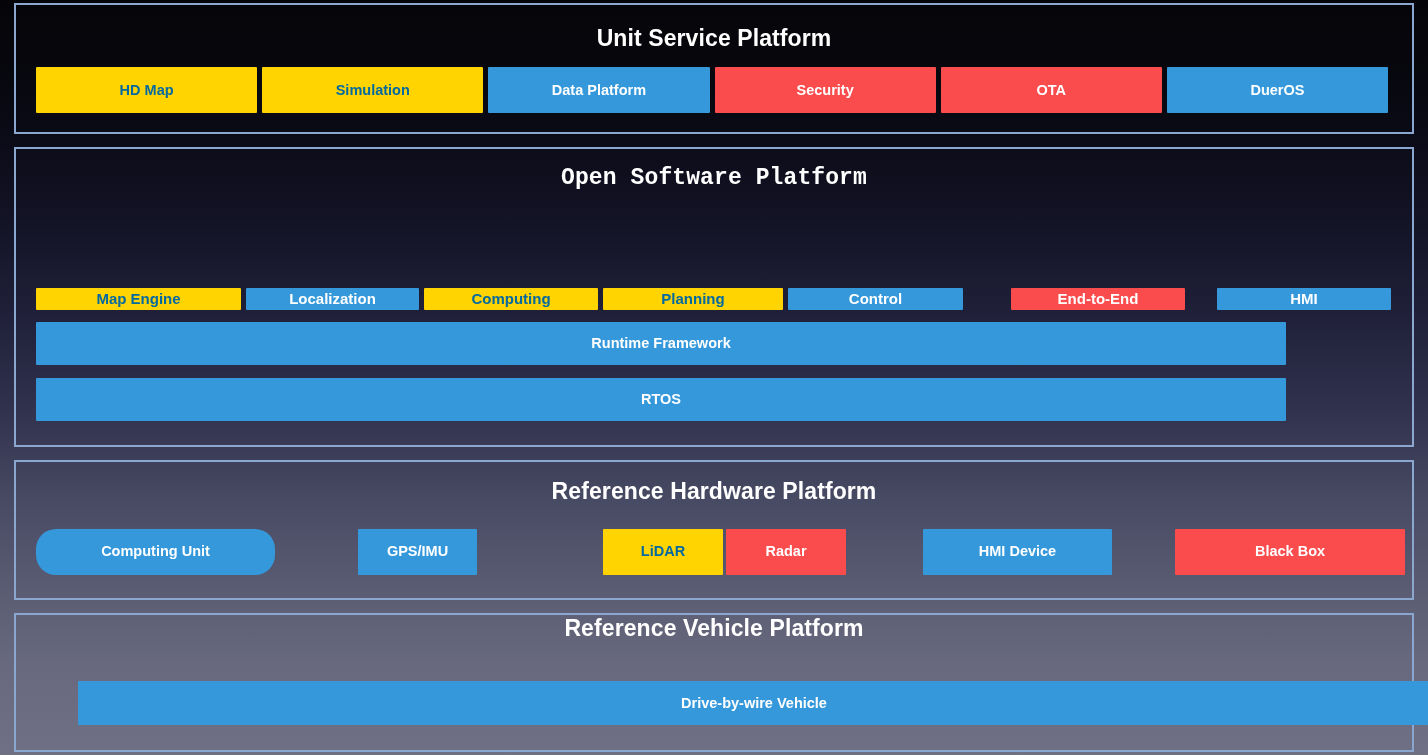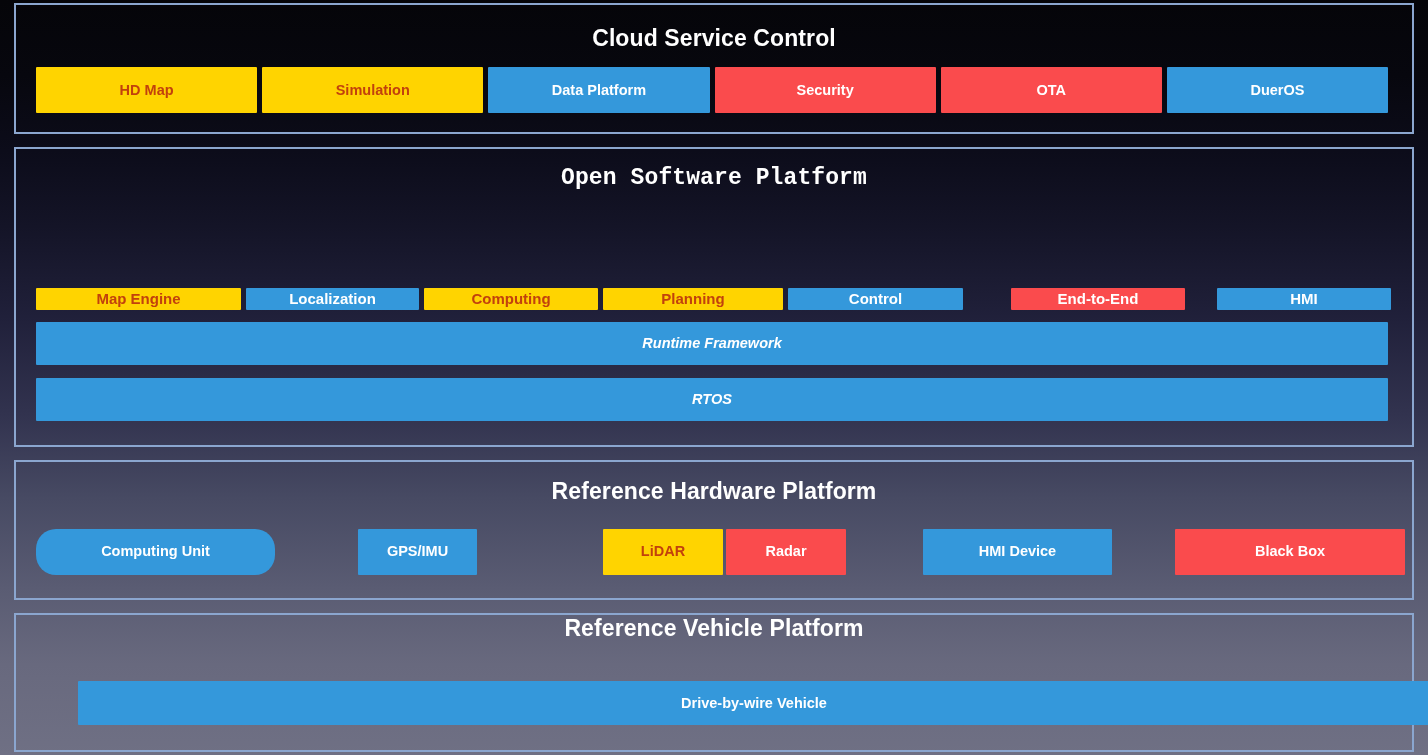--- a/index.html
+++ b/index.html
@@ -75,21 +75,21 @@
     align-items: center;
     justify-content: center;
     text-align: center;
     font-weight: bold;
     line-height: 1.15;
     padding: 2px 4px;
     border-radius: 1px;
   }
   .box.blue   { background: #3498db; color: #ffffff; }
   .box.red    { background: #fa4b4d; color: #ffffff; }
-  .box.yellow { background: #ffd400; color: #c2410c; }
+  .box.yellow { background: #ffd400; color: #0369a1; }
 
   
   .cloud-row {
     position: absolute;
     left: 20px;
     top: 62px;
     width: 1352px;
     height: 46px;
     display: flex;
     gap: 5px;
@@ -116,24 +116,23 @@
   .sw-w-perc       { flex: 0 0 174px; }
   .sw-w-plan       { flex: 0 0 180px; }
   .sw-w-ctrl       { flex: 0 0 175px; }
   .sw-w-e2e        { flex: 0 0 174px; margin-left: 16px; }
   .sw-w-hmi        { flex: 0 0 174px; }
 
   
   .sw-bar {
     position: absolute;
     left: 20px;
-    width: 1352px;
+    width: 1250px;
     height: 43px;
     font-size: 14.5px;
-    font-style: italic;
   }
   .sw-bar-runtime { top: 173px; }
   .sw-bar-rtos    { top: 229px; }
 
   
   .hw-row {
     position: absolute;
     left: 20px;
     top: 67px;
     width: 1352px;
@@ -163,21 +162,21 @@
     font-size: 14.5px;
     margin-left: 42px;
   }
 </style>
 </head>
 <body>
 
 <div class="stack">
 
   <section class="panel panel-cloud">
-    <div class="panel-title">Cloud Service Control</div>
+    <div class="panel-title">Unit Service Platform</div>
 
     <div class="cloud-row">
       <div class="box yellow">HD Map</div>
       <div class="box yellow">Simulation</div>
       <div class="box blue">Data Platform</div>
       <div class="box red">Security</div>
       <div class="box red">OTA</div>
       <div class="box blue">DuerOS</div>
     </div>
   </section>

